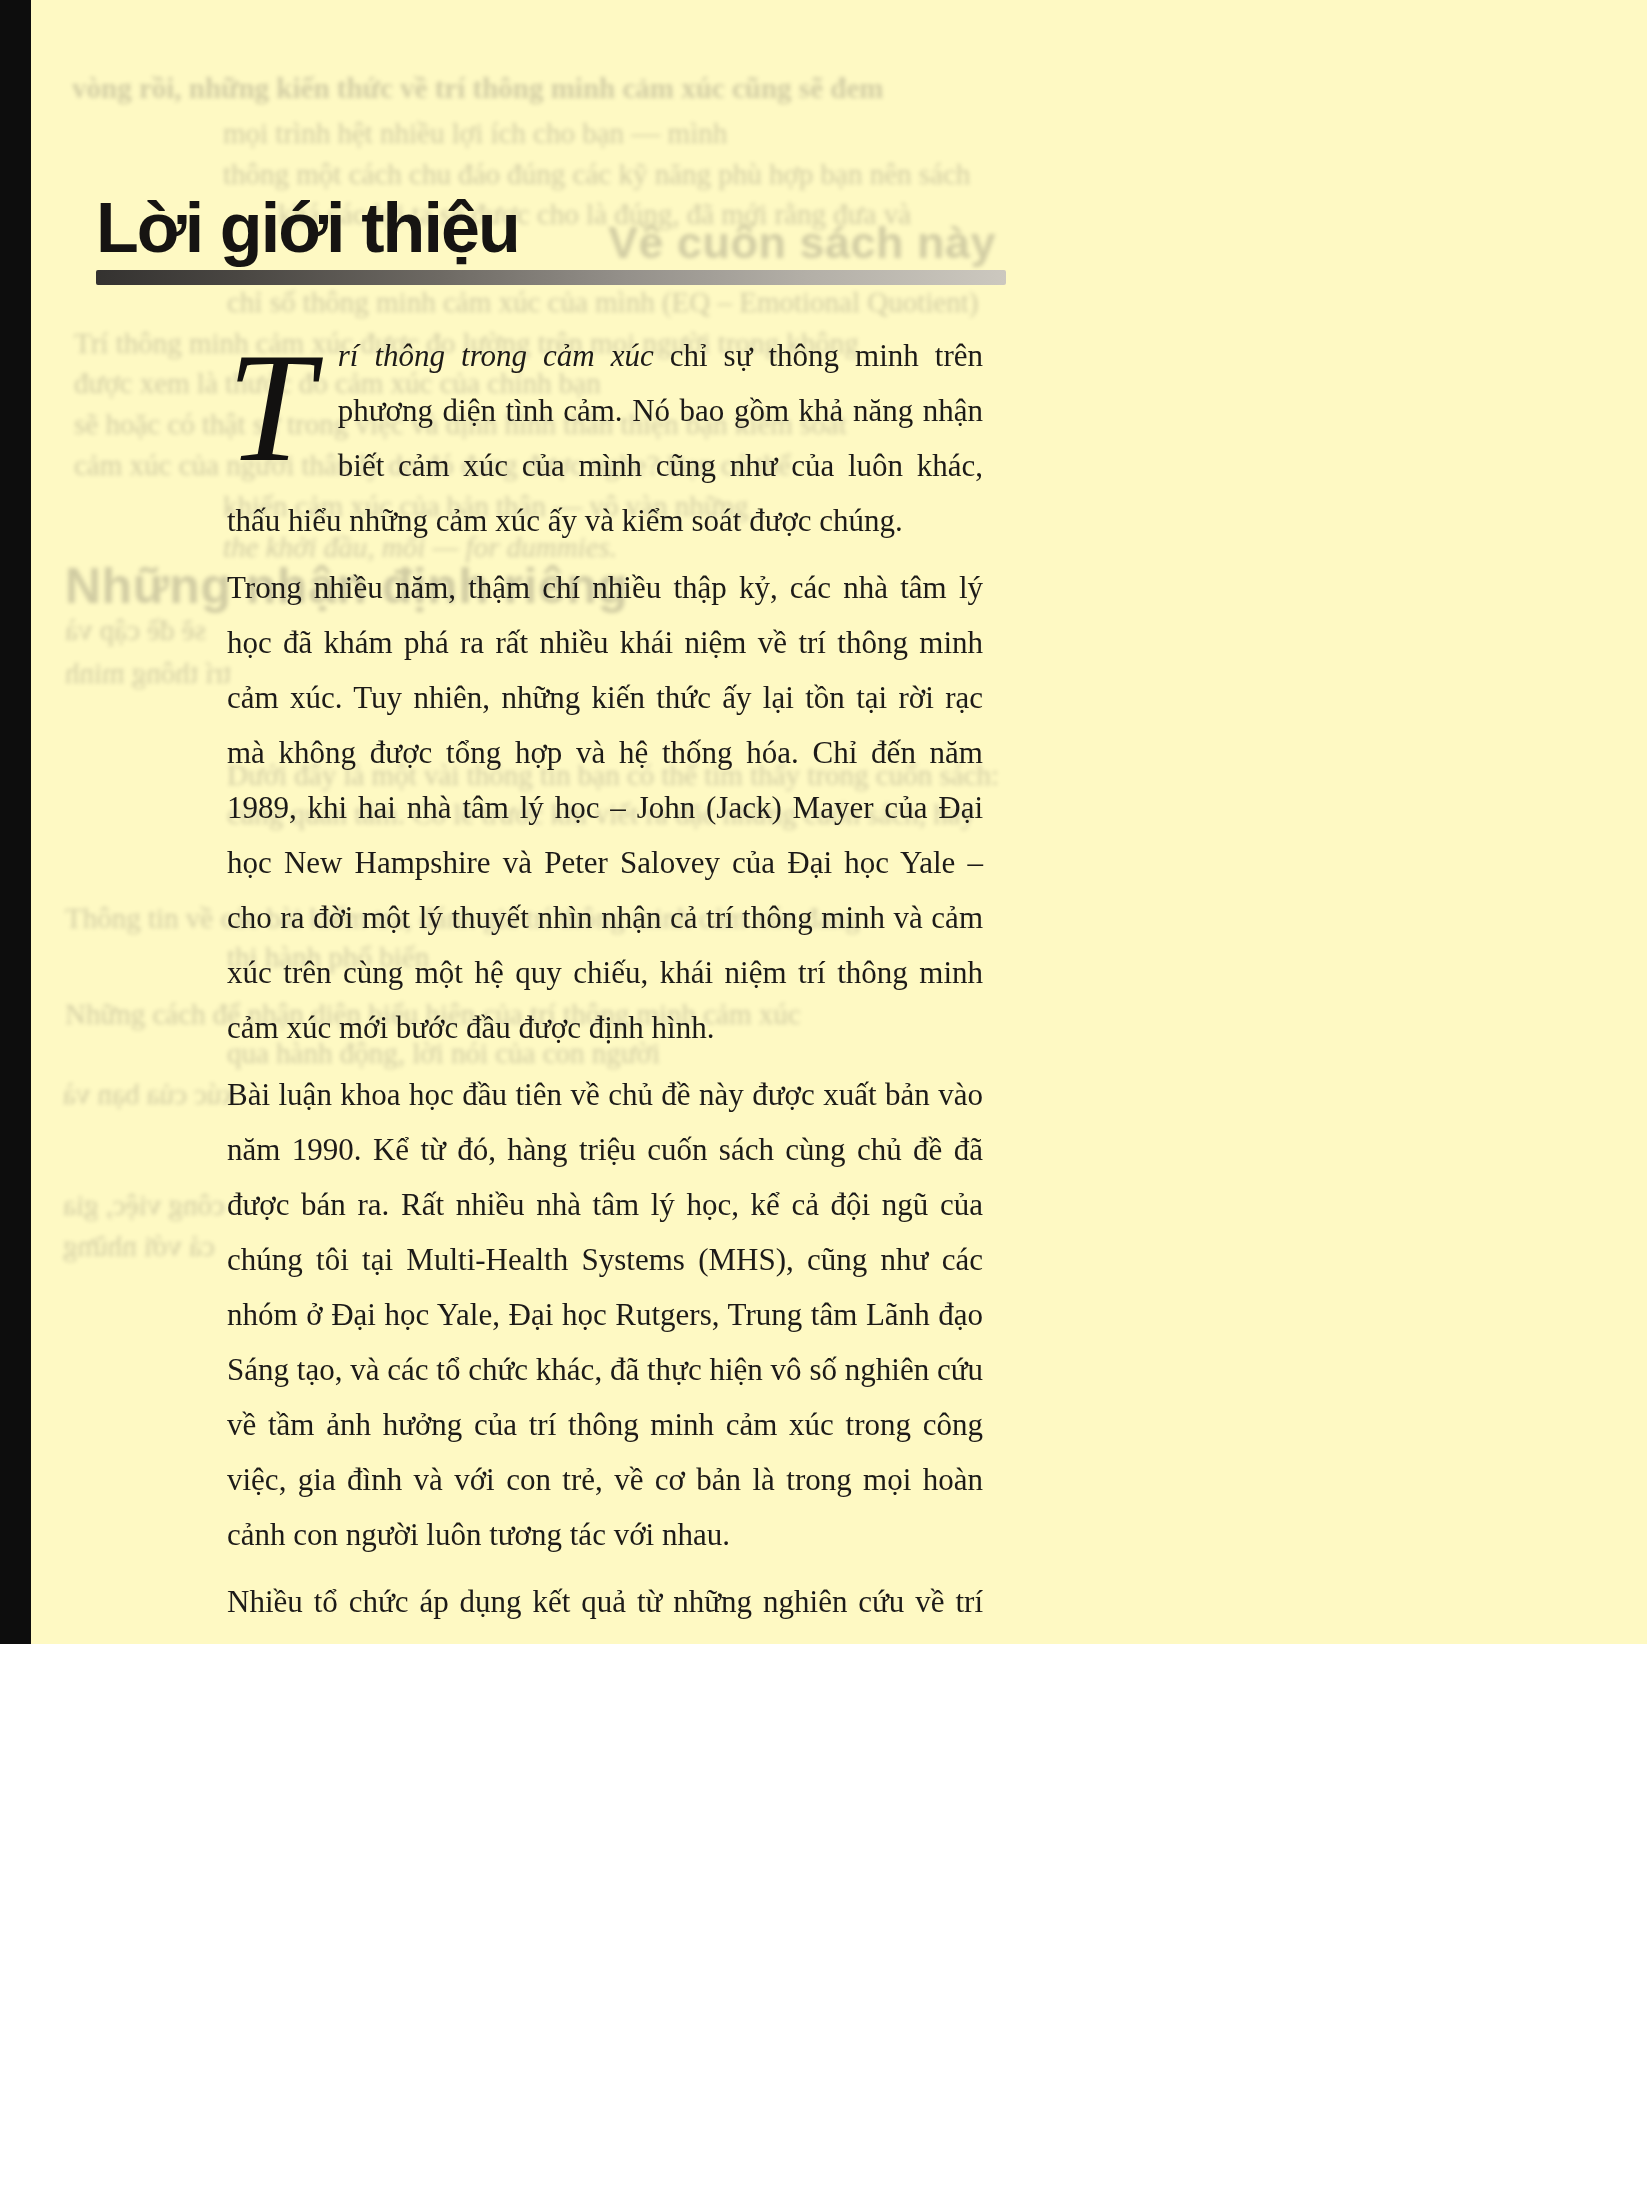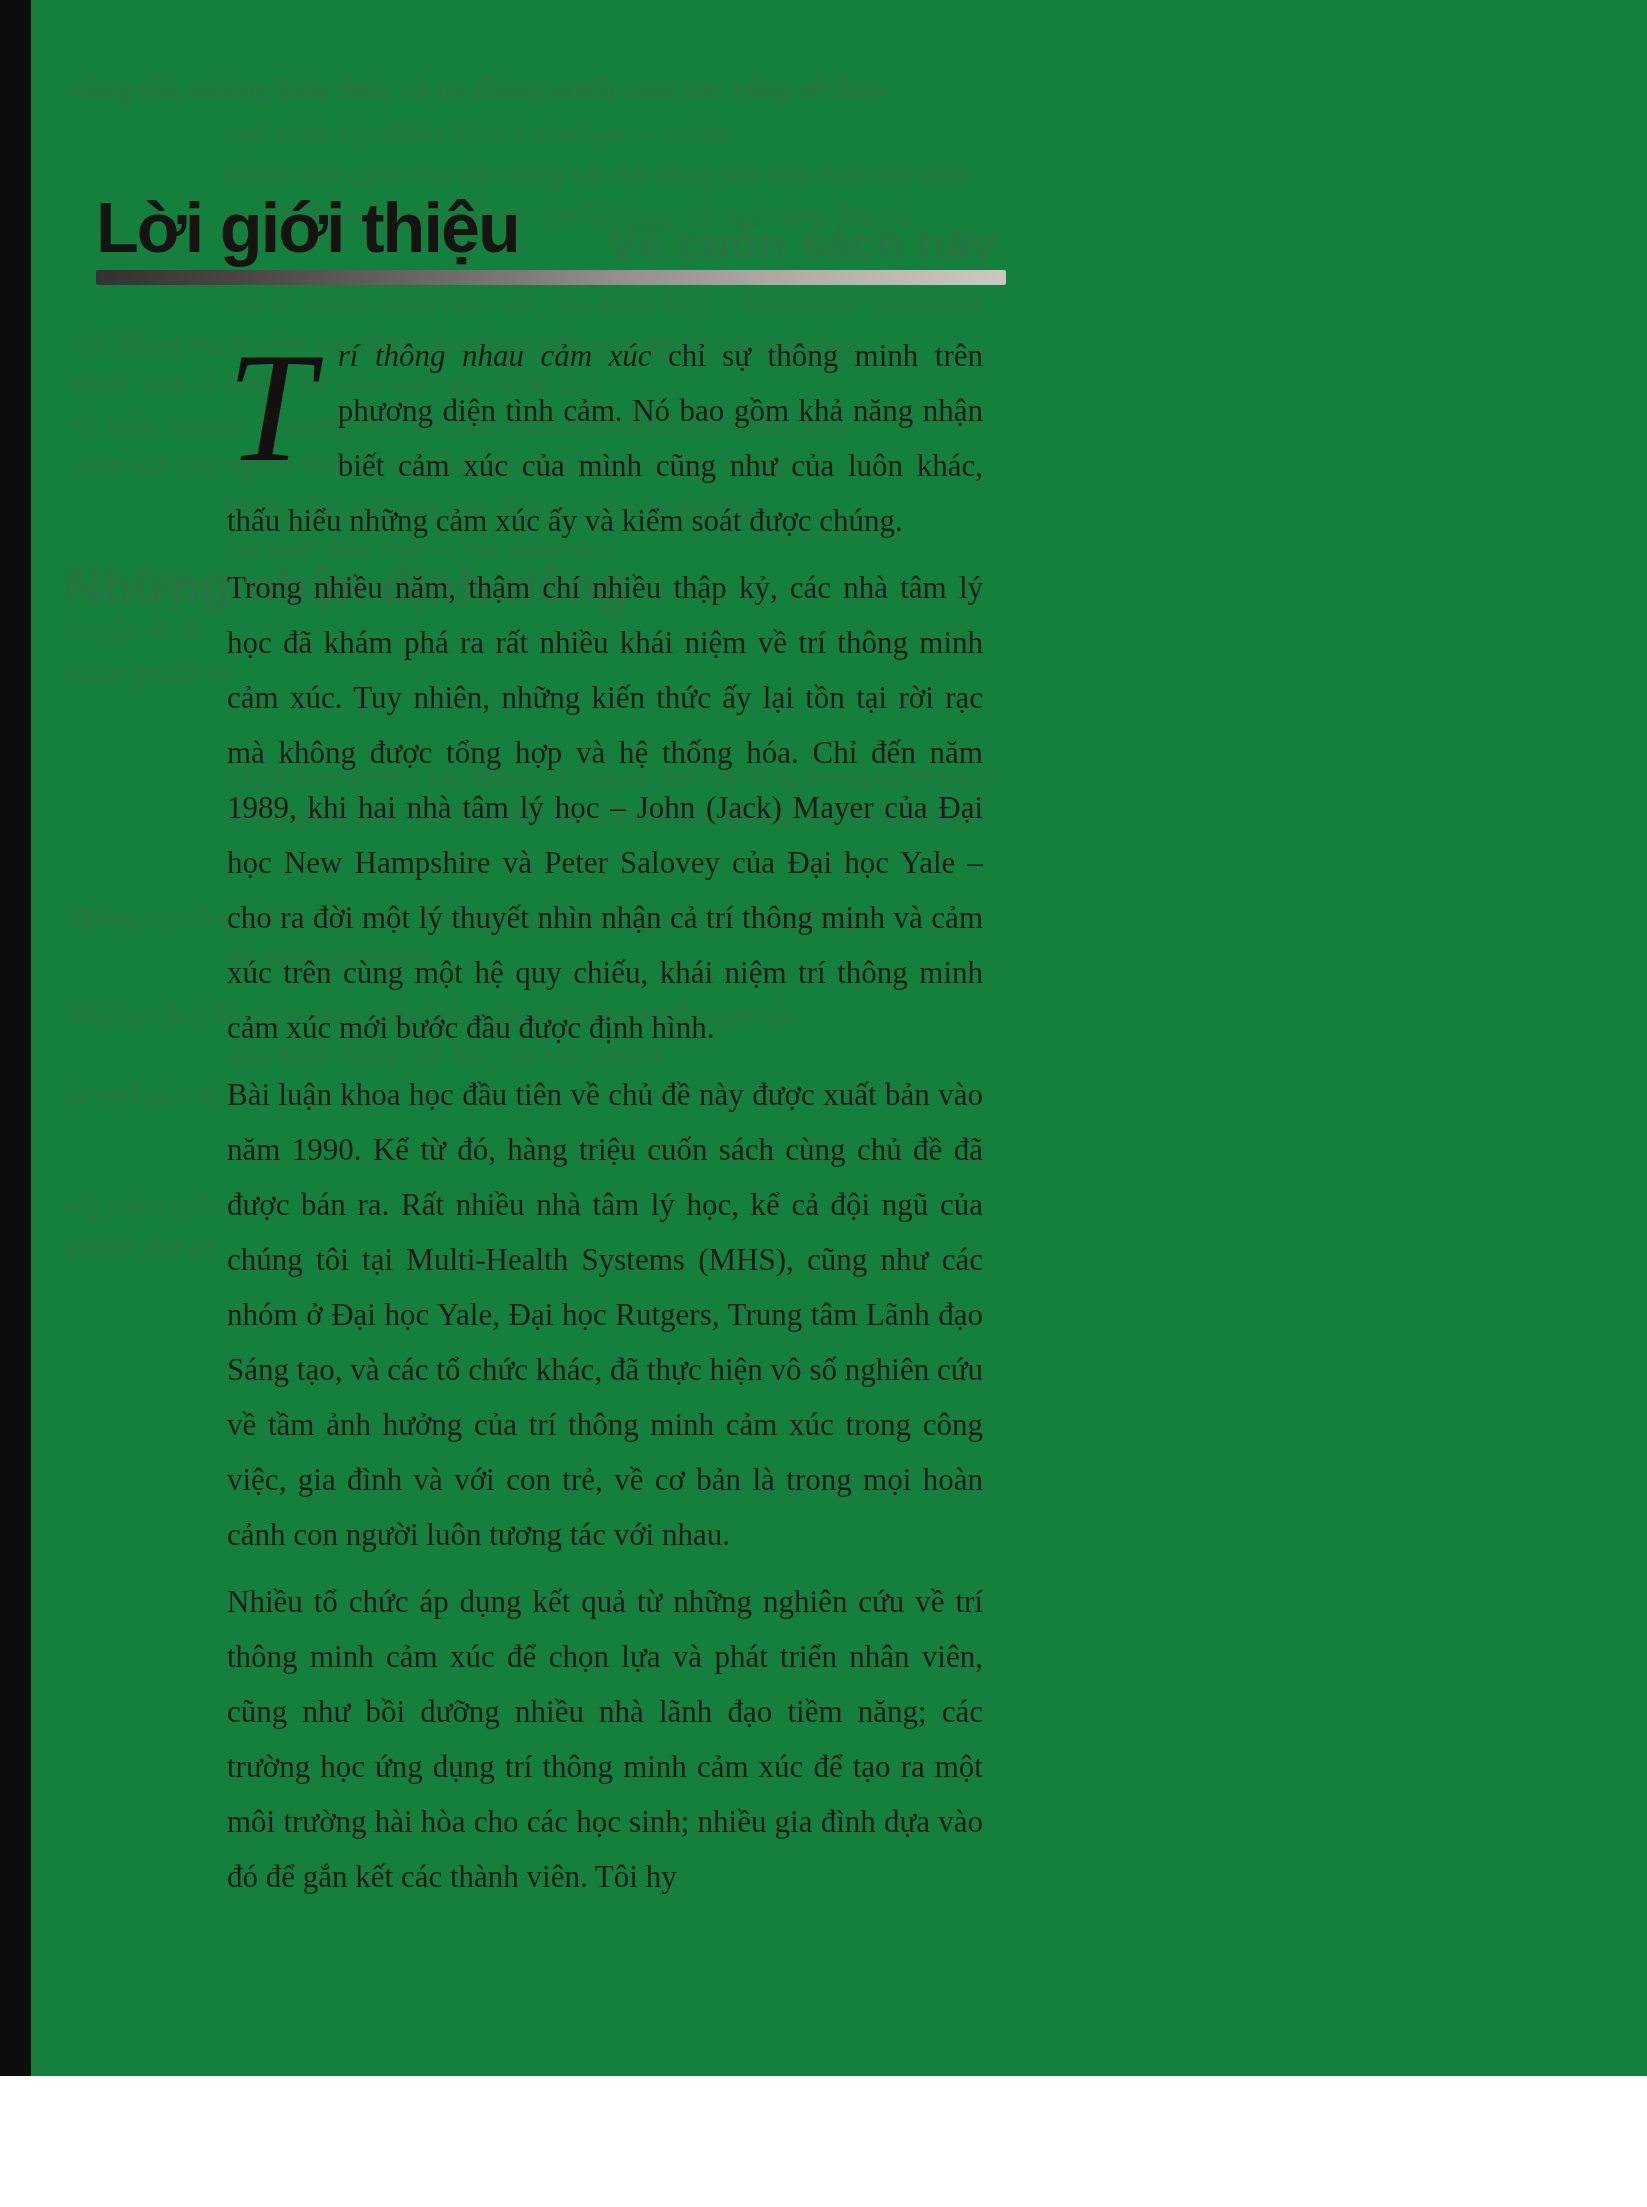--- a/index.html
+++ b/index.html
@@ -1,20 +1,20 @@
 <!DOCTYPE html>
 <html style="font-size:15px"><head>
 <meta charset="utf-8">
 <style>
   html, body { margin: 0; padding: 0; }
   .page {
     position: relative;
     width: 1647px;
-    height: 2076px;
-    background: #15803d;
+    height: 1644px;
+    background: #fef9c3;
     overflow: hidden;
     font-family: "Liberation Serif", serif;
     color: #1c1a17;
   }
   
   .spine-bar {
     position: absolute;
     left: 0; top: 0;
     width: 31px;
     height: 2208px;
@@ -140,21 +140,21 @@
       <span class="ghost ghost-mirrored" style="left: 63px; top: 1078px; font-size: 29px;">xúc của bạn và</span>
       <span class="ghost ghost-mirrored" style="left: 63px; top: 1189px; font-size: 29px;">công việc, gia</span>
       <span class="ghost ghost-mirrored" style="left: 63px; top: 1230px; font-size: 29px;">cả với những</span>
     </div>
 
   <div class="content">
     <h1 class="title">Lời giới thiệu</h1>
     <div class="title-rule"></div>
 
     <div class="text-col">
-      <p class="para first"><span class="dropcap">T</span><em class="lead">rí thông nhau cảm xúc</em><span> chỉ sự thông minh trên phương diện tình cảm. Nó bao gồm khả năng nhận biết cảm xúc của mình cũng như của luôn khác, thấu hiểu những cảm xúc ấy và kiểm soát được chúng.</span></p>
+      <p class="para first"><span class="dropcap">T</span><em class="lead">rí thông trong cảm xúc</em><span> chỉ sự thông minh trên phương diện tình cảm. Nó bao gồm khả năng nhận biết cảm xúc của mình cũng như của luôn khác, thấu hiểu những cảm xúc ấy và kiểm soát được chúng.</span></p>
 
       <p class="para">Trong nhiều năm, thậm chí nhiều thập kỷ, các nhà tâm lý học đã khám phá ra rất nhiều khái niệm về trí thông minh cảm xúc. Tuy nhiên, những kiến thức ấy lại tồn tại rời rạc mà không được tổng hợp và hệ thống hóa. Chỉ đến năm 1989, khi hai nhà tâm lý học – John (Jack) Mayer của Đại học New Hampshire và Peter Salovey của Đại học Yale – cho ra đời một lý thuyết nhìn nhận cả trí thông minh và cảm xúc trên cùng một hệ quy chiếu, khái niệm trí thông minh cảm xúc mới bước đầu được định hình.</p>
       <p class="para">Bài luận khoa học đầu tiên về chủ đề này được xuất bản vào năm 1990. Kể từ đó, hàng triệu cuốn sách cùng chủ đề đã được bán ra. Rất nhiều nhà tâm lý học, kể cả đội ngũ của chúng tôi tại Multi-Health Systems (MHS), cũng như các nhóm ở Đại học Yale, Đại học Rutgers, Trung tâm Lãnh đạo Sáng tạo, và các tổ chức khác, đã thực hiện vô số nghiên cứu về tầm ảnh hưởng của trí thông minh cảm xúc trong công việc, gia đình và với con trẻ, về cơ bản là trong mọi hoàn cảnh con người luôn tương tác với nhau.</p>
       <p class="para">Nhiều tổ chức áp dụng kết quả từ những nghiên cứu về trí thông minh cảm xúc để chọn lựa và phát triển nhân viên, cũng như bồi dưỡng nhiều nhà lãnh đạo tiềm năng; các trường học ứng dụng trí thông minh cảm xúc để tạo ra một môi trường hài hòa cho các học sinh; nhiều gia đình dựa vào đó để gắn kết các thành viên. Tôi hy</p>
     </div>
   </div>
 
   <div class="footer">
     <span class="footer-section">LỜI GIỚI THIỆU</span>
     <span class="footer-page">xix</span>

